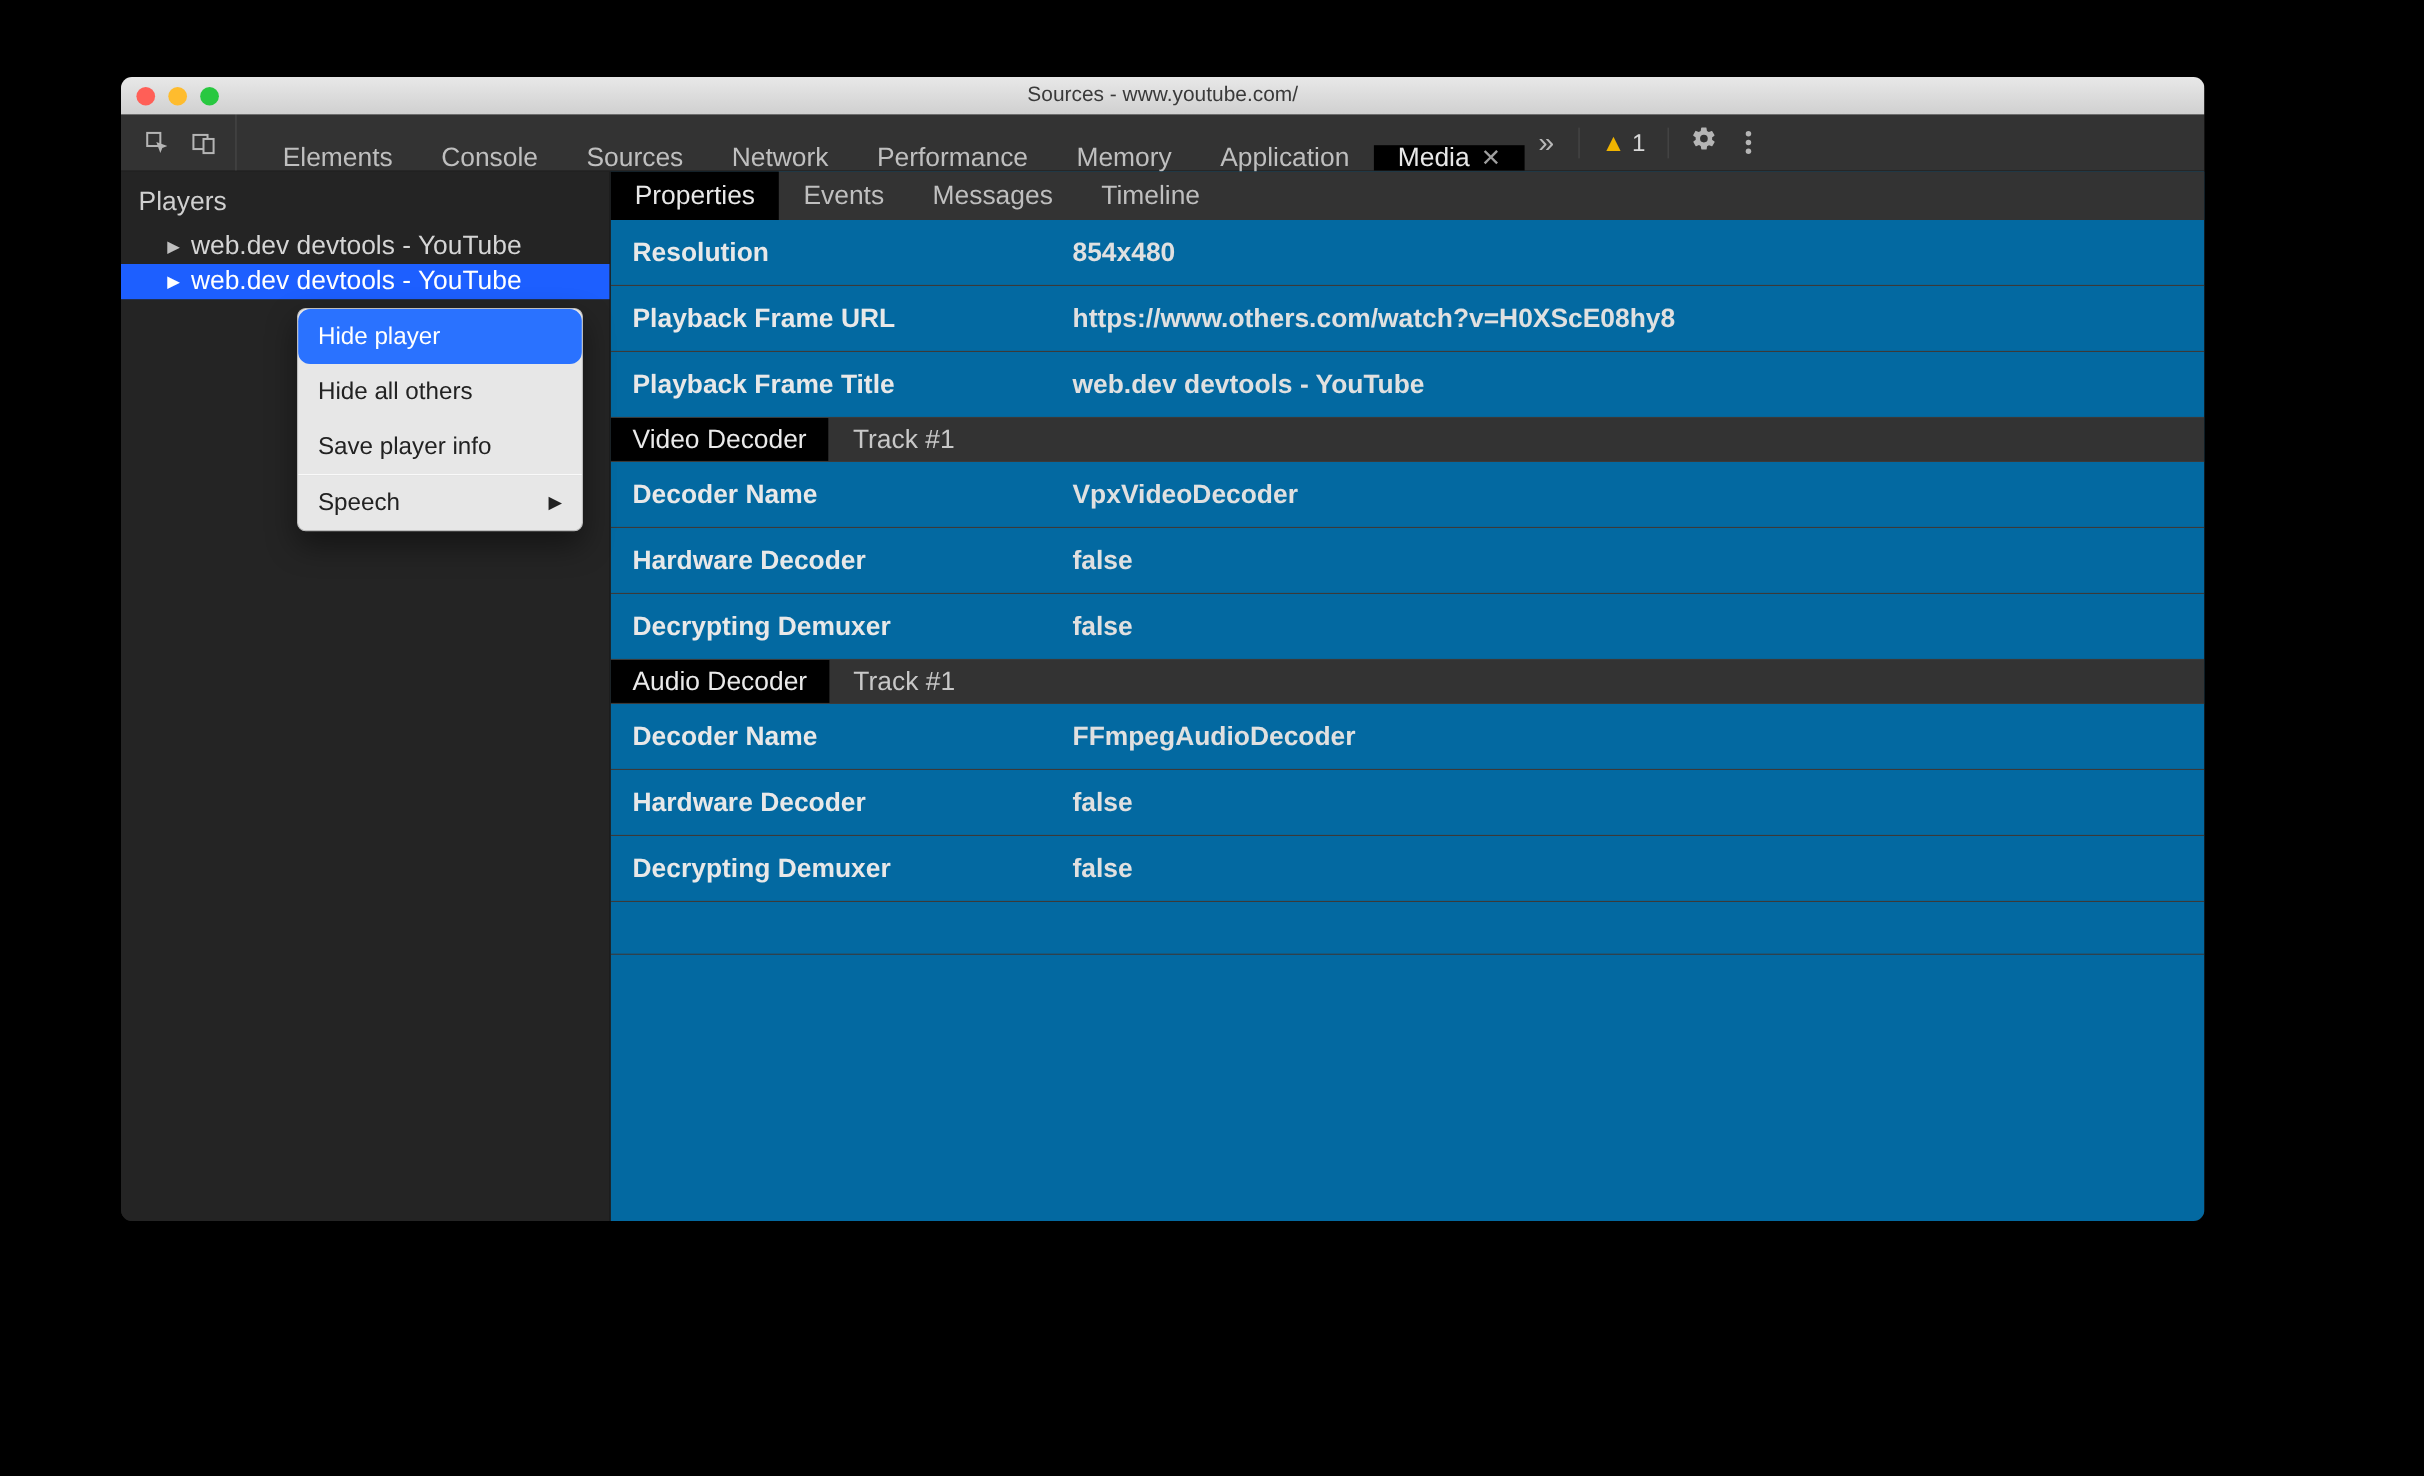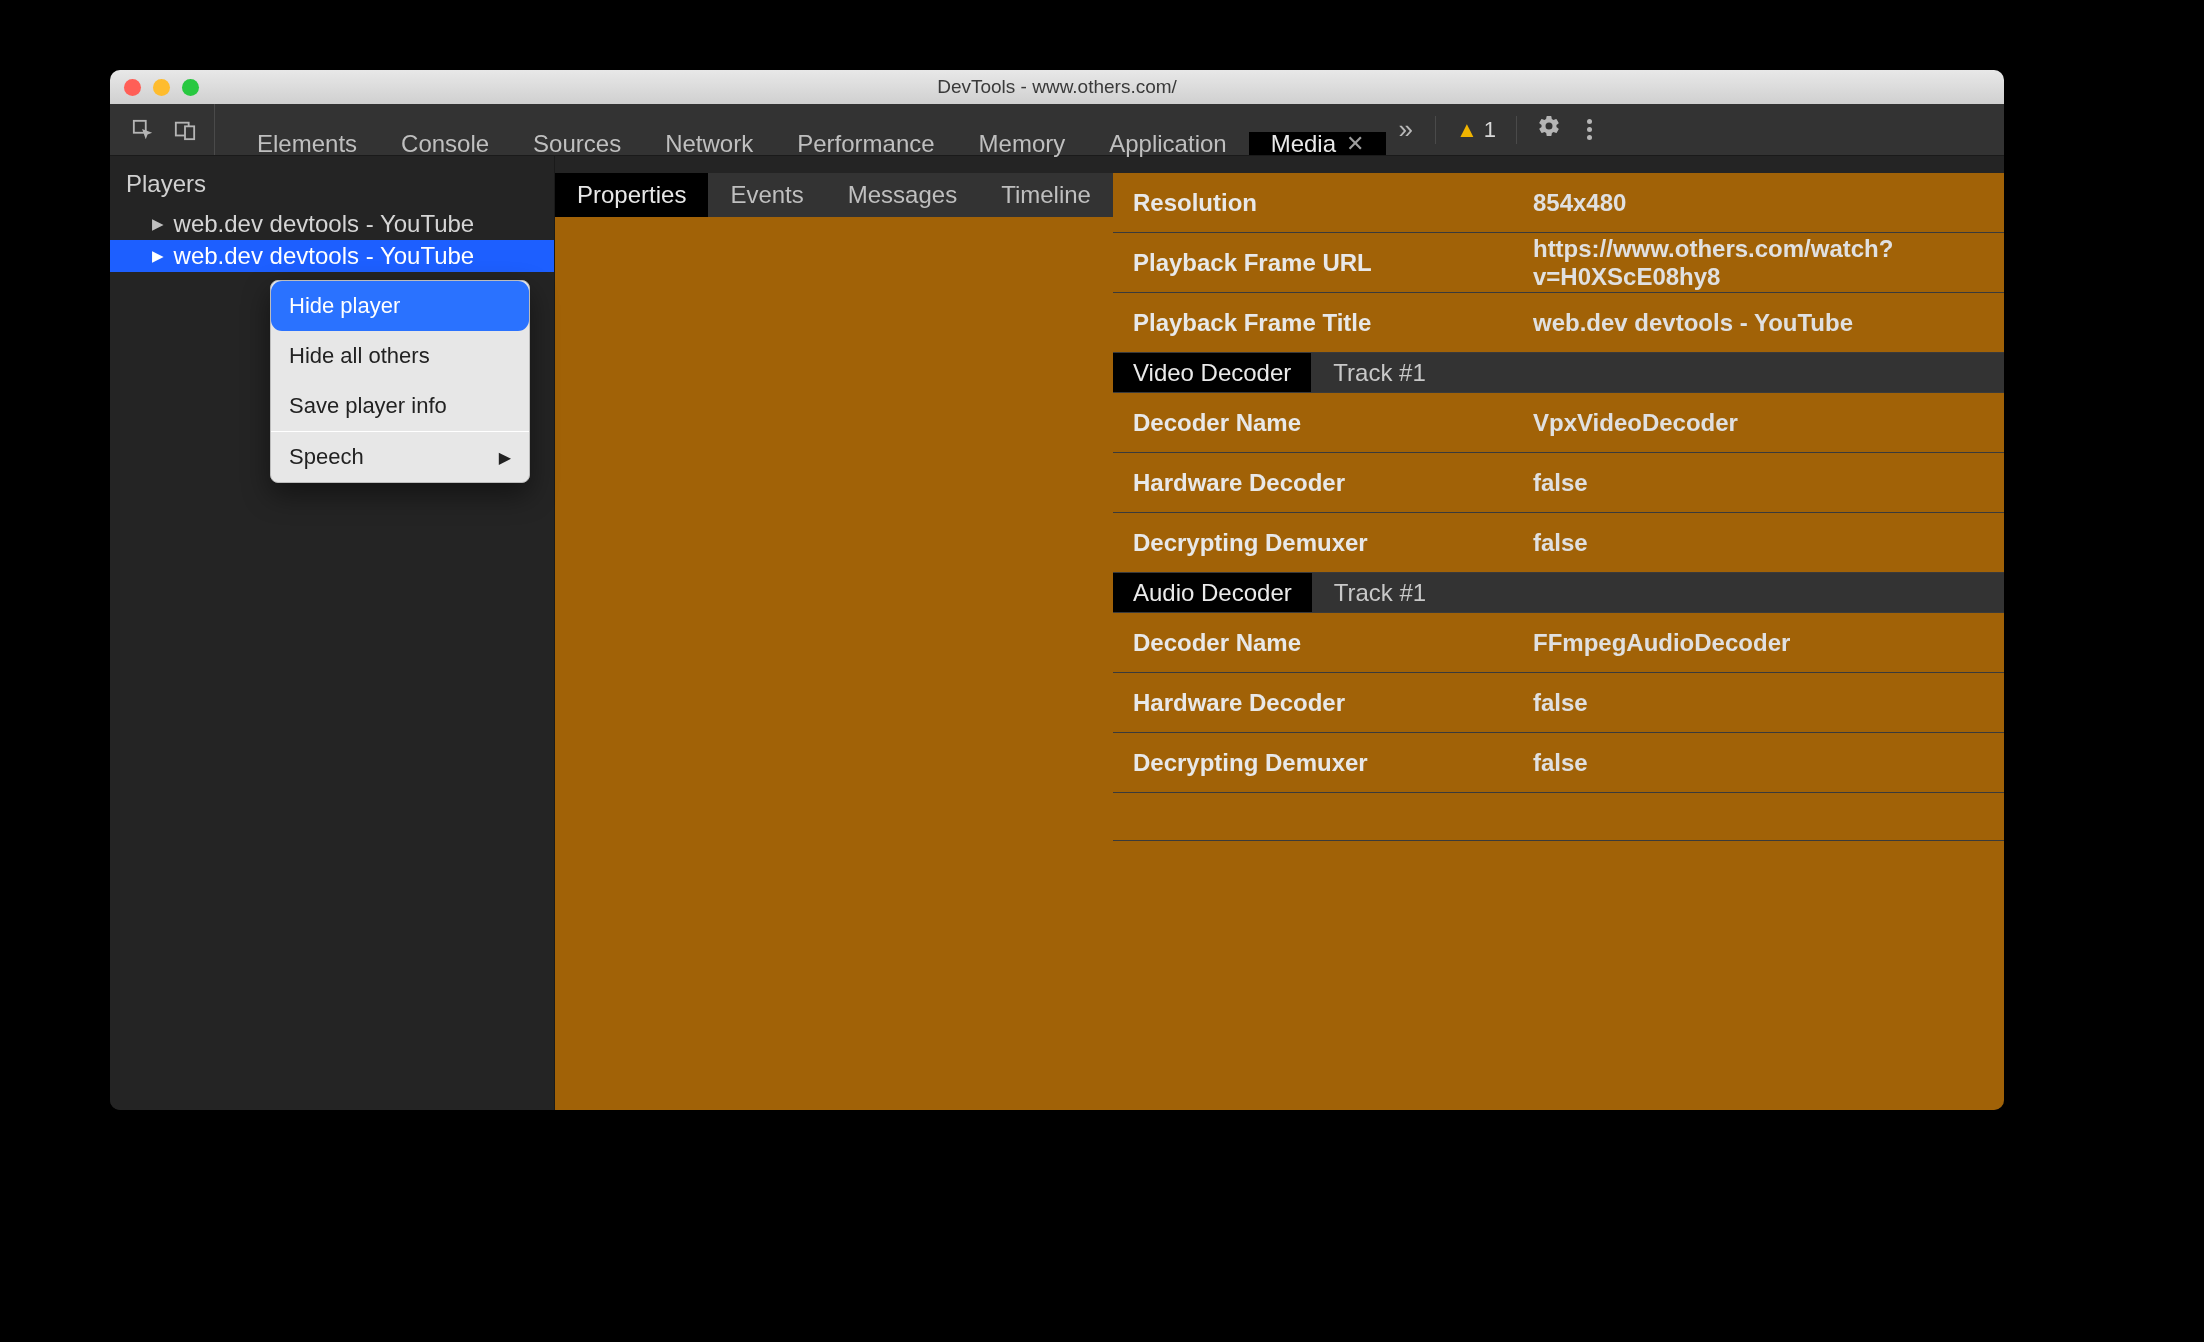--- a/index.html
+++ b/index.html
@@ -131,21 +131,21 @@
     justify-content: space-between;
     align-items: center;
     cursor: pointer;
     border-radius: 11px;
   }
   .ctxitem.hl { background: #2a72ff; color: #fff; }
   .ctxsep { height: 1px; background: #bfbfbf; border-top: 1px solid #fff; }
   .ctxitem .submenu-arrow { font-size: 16px; color: #222; }
 
   
-  .main { flex: 1; display: flex; flex-direction: row; background: #a16207; color: #e6e6e6; font-size: 24px; margin-top: 17px; }
+  .main { flex: 1; display: flex; flex-direction: column; background: #0369a1; color: #e6e6e6; font-size: 24px; }
   .subtabs { display: flex; background: #333333; height: 44px; align-items: stretch; }
   .subtab { padding: 0 22px; display: flex; align-items: center; color: #bfbfbf; cursor: pointer; }
   .subtab.active { background: #000; color: #e8e8e8; }
   .propgrid { flex: 1; overflow: auto; }
   .row {
     display: flex;
     border-bottom: 1px solid #3a3a3a;
     min-height: 60px;
     align-items: center;
   }
@@ -176,21 +176,21 @@
 <body>
 
 <div class="window">
 
   <div class="titlebar">
     <div class="traffic">
       <div class="dot red"></div>
       <div class="dot yellow"></div>
       <div class="dot green"></div>
     </div>
-    <div class="titlebar-title">DevTools - www.others.com/</div>
+    <div class="titlebar-title">Sources - www.youtube.com/</div>
   </div>
 
   <div class="tabstrip">
     <div class="left-icons">
       <span class="iconbtn">
         <svg class="svgicon" viewBox="0 0 24 24" fill="none" stroke="#b5b5b5" stroke-width="2">
           <rect x="2" y="2" width="13" height="13"></rect>
           <path d="M11 11 L22 15 L17 17 L15 22 Z" fill="#b5b5b5" stroke="none"></path>
         </svg>
       </span>

